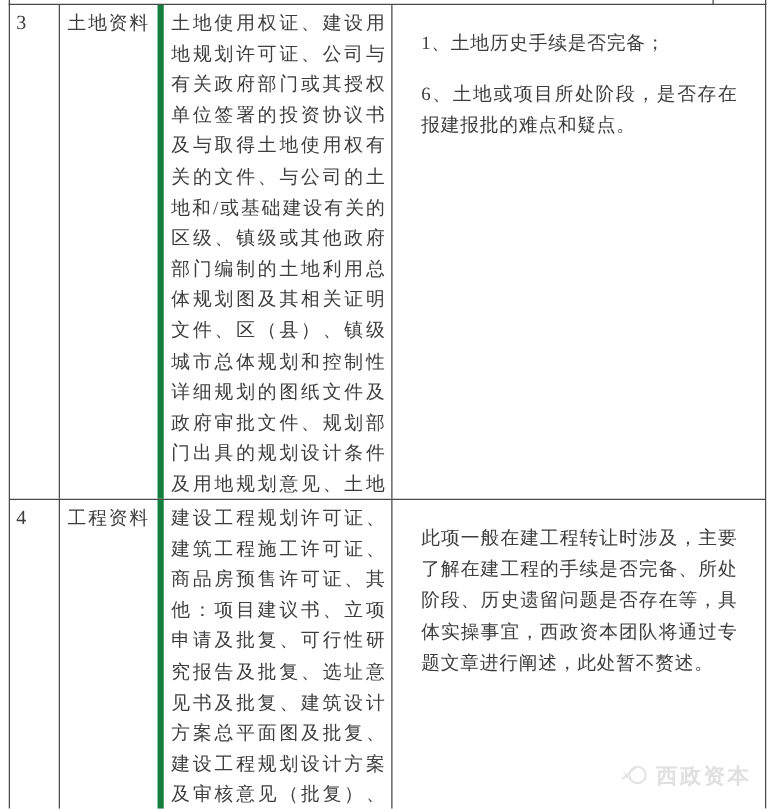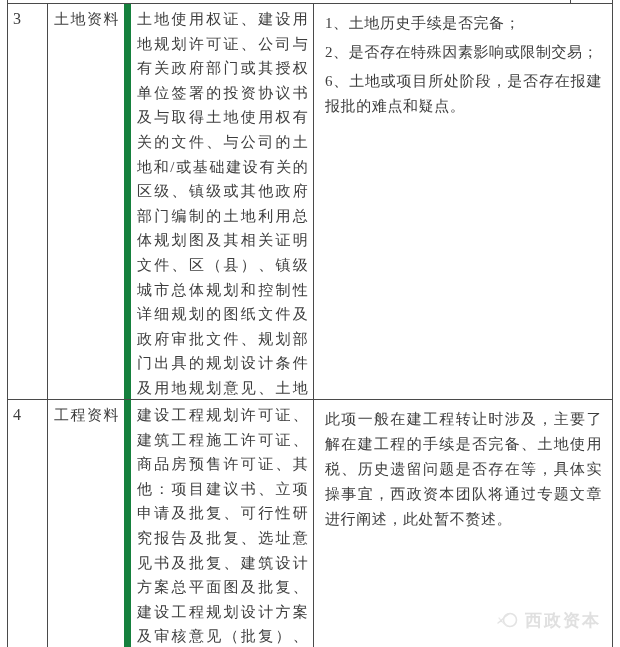--- a/index.html
+++ b/index.html
@@ -46,21 +46,21 @@
     width: 40px;
     flex: 0 0 40px;
     border-right: 1px solid #4a4a4a;
     padding: 3px 2px 0 5px;
     font-size: 16px;
     line-height: 24px;
   }
   .cell-cat {
     width: 83px;
     flex: 0 0 83px;
-    border-right: 7px solid #15803d;
+    border-right: 5px solid #15803d;
     padding: 3px 4px 0 6px;
     font-size: 15px;
     letter-spacing: 1.5px;
     line-height: 24px;
   }
   .cell-mat {
     width: 183px;
     flex: 0 0 183px;
     border-right: 1px solid #4a4a4a;
     padding: 3px 4px 0 6px;
@@ -72,21 +72,21 @@
   }
   .cell-notes {
     flex: 1;
     padding: 3px 6px 0 7px;
     font-size: 15px;
     line-height: 25px;
     letter-spacing: 0.6px;
     text-align: justify;
     text-justify: inter-character;
   }
-  .note-line { margin: 4px; }
+  .note-line { margin: 16px; }
 
   .watermark {
     position: absolute;
     right: 19px;
     bottom: 14px;
     display: flex;
     align-items: center;
     gap: 4px;
     color: #e0e0e0;
     user-select: none;
@@ -116,37 +116,36 @@
         <span>3</span>
       </div>
       <div class="cell cell-cat">
         <span>土地资料</span>
       </div>
       <div class="cell cell-mat">
         <span>土地使用权证、建设用地规划许可证、公司与有关政府部门或其授权单位签署的投资协议书及与取得土地使用权有关的文件、与公司的土地和/或基础建设有关的区级、镇级或其他政府部门编制的土地利用总体规划图及其相关证明文件、区（县）、镇级城市总体规划和控制性详细规划的图纸文件及政府审批文件、规划部门出具的规划设计条件及用地规划意见、土地使用权出让合同、土地使用权出让金、土地使用税、契税、房产税的缴纳凭证等等。</span>
       </div>
       <div class="cell cell-notes">
         <p class="note-line">1、土地历史手续是否完备；</p>
-        <p class="note-line">2、是否存在特殊因素影响或限制交易；</p>
         <p class="note-line">6、土地或项目所处阶段，是否存在报建报批的难点和疑点。</p>
       </div>
     </div>
 
     <div class="row row-4">
       <div class="cell cell-num">
         <span>4</span>
       </div>
       <div class="cell cell-cat">
         <span>工程资料</span>
       </div>
       <div class="cell cell-mat">
         <span>建设工程规划许可证、建筑工程施工许可证、商品房预售许可证、其他：项目建议书、立项申请及批复、可行性研究报告及批复、选址意见书及批复、建筑设计方案总平面图及批复、建设工程规划设计方案及审核意见（批复）、竣工验收备案证书等。</span>
       </div>
       <div class="cell cell-notes">
-        <p class="note-line">此项一般在建工程转让时涉及，主要了解在建工程的手续是否完备、土地使用税、历史遗留问题是否存在等，具体实操事宜，西政资本团队将通过专题文章进行阐述，此处暂不赘述。</p>
+        <p class="note-line">此项一般在建工程转让时涉及，主要了解在建工程的手续是否完备、所处阶段、历史遗留问题是否存在等，具体实操事宜，西政资本团队将通过专题文章进行阐述，此处暂不赘述。</p>
       </div>
     </div>
 
   </div>
 
   <div class="watermark">
     <svg class="wm-icon" viewBox="0 0 26 26">
       <circle cx="15" cy="13" r="6.5" fill="none" stroke="#e3e3e3" stroke-width="1.6"></circle>
       <path d="M3 16 C 7 13, 9 10, 14 7" fill="none" stroke="#e3e3e3" stroke-width="1.4" stroke-linecap="round"></path>
       <path d="M4 11 C 6 13, 8 17, 12 19" fill="none" stroke="#e9e9e9" stroke-width="1.2" stroke-linecap="round"></path>

